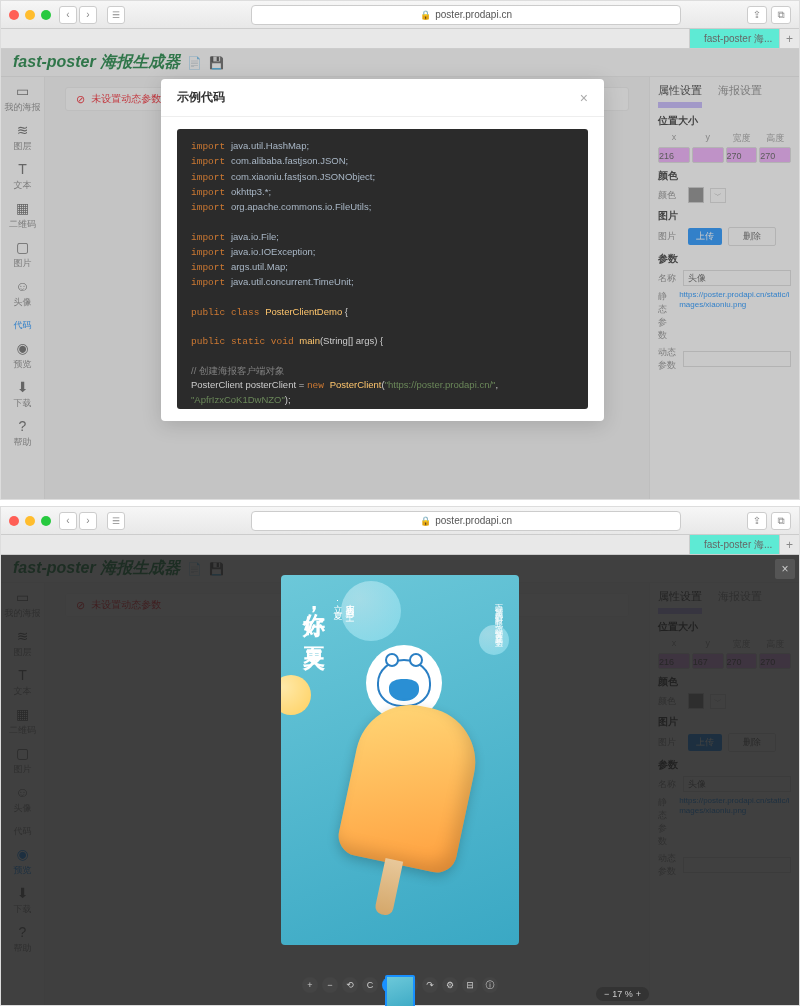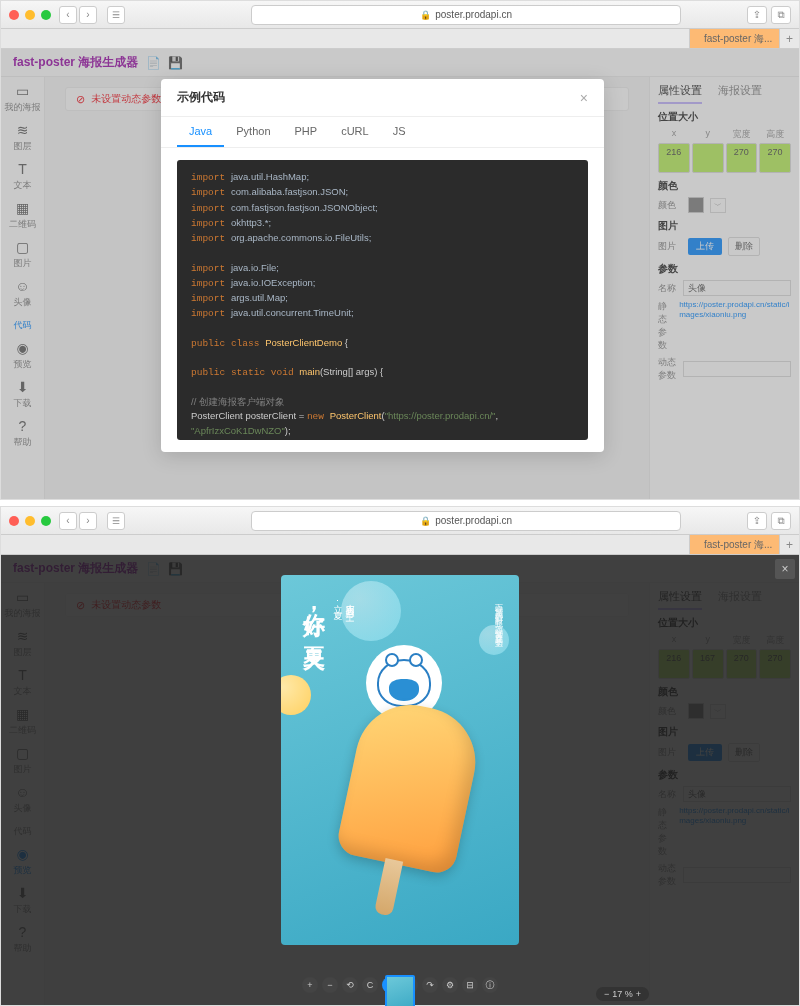--- a/index.html
+++ b/index.html
@@ -18,58 +18,58 @@
 .tlight.green { background: #27c93f; }
 .nav-arrows { display: flex; gap: 2px; margin-left: 2px; }
 .nav-arrow { width: 18px; height: 18px; border: 1px solid #ccc; background: #fff; border-radius: 3px; display: flex; align-items: center; justify-content: center; font-size: 10px; color: #888; }
 .sidebar-toggle { width: 18px; height: 18px; border: 1px solid #ccc; background: #fff; border-radius: 3px; margin-left: 4px; display:flex;align-items:center;justify-content:center;font-size:9px;color:#888;}
 .addr-bar { flex: 1; margin: 0 60px 0 120px; height: 20px; background: #fff; border: 1px solid #ccc; border-radius: 4px; display: flex; align-items: center; justify-content: center; font-size: 10px; color: #555; gap: 4px; }
 .lock-ico { font-size: 9px; color: #888; }
 .chrome-right { display: flex; gap: 4px; }
 .chrome-btn { width: 20px; height: 18px; border: 1px solid #ccc; background: #fff; border-radius: 3px; display:flex;align-items:center;justify-content:center;font-size:10px;color:#888;}
 
 .tab-bar { height: 20px; background: #e8e8e8; border-bottom: 1px solid #ccc; display: flex; justify-content: flex-end; align-items: stretch; }
-.tab { padding: 0 14px; font-size: 10px; color: #666; border-left: 1px solid #ccc; display: flex; align-items: center; background: #fdba74; max-width: 90px; overflow: hidden; white-space: nowrap; }
+.tab { padding: 0 14px; font-size: 10px; color: #666; border-left: 1px solid #ccc; display: flex; align-items: center; background: #5eead4; max-width: 90px; overflow: hidden; white-space: nowrap; }
 .tab-plus { width: 20px; border-left: 1px solid #ccc; display: flex; align-items: center; justify-content: center; font-size: 12px; color: #888; }
 
 
 .app-body { position: absolute; top: 48px; left: 0; right: 0; bottom: 0; background: #fff; display: flex; }
 .dim-overlay { position: absolute; inset: 0; background: rgba(100,100,100,0.35); pointer-events: none; }
 .app-header-area { position: absolute; top: 48px; left: 0; right: 0; height: 28px; background: #fff; border-bottom: 1px solid #eee; display: flex; align-items: center; padding: 0 12px; gap: 8px; }
-.app-title { font-size: 12px; font-weight: 600; color: #a21caf; }
+.app-title { font-size: 16px; font-weight: 600; color: #15803d; font-style: italic; }
 .header-ico { width: 14px; height: 14px; color: #888; display: inline-flex; align-items: center; justify-content: center; font-size: 12px; }
 
 
 .left-rail { width: 44px; background: #fff; border-right: 1px solid #eee; display: flex; flex-direction: column; align-items: center; padding-top: 6px; }
 .rail-item { width: 100%; display: flex; flex-direction: column; align-items: center; gap: 2px; margin-bottom: 8px; cursor: pointer; }
 .rail-ico { font-size: 14px; color: #666; }
 .rail-label { font-size: 9px; color: #888; }
 .rail-item.active .rail-ico, .rail-item.active .rail-label { color: #1890ff; }
 
 
 .main-area { flex: 1; position: relative; background: #f7f7f7; }
 .warning-box { position: absolute; top: 10px; left: 20px; right: 20px; height: 24px; background: #fff; border: 1px solid #eee; border-radius: 3px; display: flex; align-items: center; padding: 0 10px; gap: 6px; }
 .warn-ico { color: #f5222d; font-size: 11px; }
 .warn-text { color: #f5222d; font-size: 10px; }
 
 
 .right-panel { width: 150px; background: #fff; border-left: 1px solid #eee; padding: 6px 8px; font-size: 10px; }
 .right-tabs { display: flex; gap: 16px; margin-bottom: 6px; }
 .right-tab { color: #888; padding-bottom: 4px; cursor: pointer; font-size:11px;}
-.right-tab.active { color: #333; border-bottom: 2px solid #c4b5fd; }
+.right-tab.active { color: #333; border-bottom: 6px solid #c4b5fd; }
 .panel-section-title { font-size: 10px; font-weight: 600; color: #333; margin: 6px 0 4px 0; }
 .pos-grid { display: grid; grid-template-columns: repeat(4,1fr); gap: 2px; }
 .pos-label { font-size: 9px; color: #999; text-align: center; }
-.pos-val { height: 30px; background: #bef264; border: 1px solid #ddd; border-radius: 2px; font-size: 9px; text-align: center; line-height: 16px; color: #555; }
+.pos-val { height: 16px; background: #f0abfc; border: 1px solid #ddd; border-radius: 2px; font-size: 9px; line-height: 16px; color: #555; }
 .panel-row { display: flex; align-items: center; gap: 6px; margin: 4px 0; }
 .panel-row-label { font-size: 9px; color: #888; width: 24px; }
 .color-swatch { width: 16px; height: 16px; background: #888; border: 1px solid #ccc; }
 .dropdown-caret { font-size: 8px; color: #aaa; border:1px solid #ddd; padding:1px 3px;}
 .btn-upload { background: #1890ff; color: #fff; padding: 2px 8px; font-size: 9px; border-radius: 2px; }
-.btn-del { background: #fff; color: #666; padding: 2px 6px; font-size: 9px; border: 1px solid #ddd; border-radius: 2px; }
+.btn-del { background: #fff; color: #666; padding: 2px 14px; font-size: 9px; border: 1px solid #ddd; border-radius: 2px; }
 .panel-input { border: 1px solid #ddd; height: 16px; padding: 0 4px; font-size: 9px; color: #666; width: 100%; }
 .panel-link { font-size: 8px; color: #1890ff; word-break: break-all; line-height: 1.3; }
 
 
 .modal { position: absolute; top: 78px; left: 160px; width: 443px; background: #fff; border-radius: 4px; box-shadow: 0 4px 20px rgba(0,0,0,0.15); z-index: 10; }
 .modal-head { display: flex; justify-content: space-between; align-items: center; padding: 10px 16px; border-bottom: 1px solid #eee; }
 .modal-title { font-size: 12px; font-weight: 600; color: #333; }
 .modal-close { color: #aaa; font-size: 14px; cursor: pointer; }
 .modal-tabs { display: flex; padding: 0 16px; border-bottom: 1px solid #eee; }
 .mtab { padding: 8px 12px; font-size: 11px; color: #666; cursor: pointer; }
@@ -233,31 +233,24 @@
       </div>
   </div>
 
   <div class="dim-overlay" style="top:48px;"></div>
 
   <div class="modal">
     <div class="modal-head">
       <span class="modal-title">示例代码</span>
       <span class="modal-close">×</span>
     </div>
-    <div class="modal-tabs" id="mtabs">
-        <div class="mtab active">Java</div>
-        <div class="mtab">Python</div>
-        <div class="mtab">PHP</div>
-        <div class="mtab">cURL</div>
-        <div class="mtab">JS</div>
-      </div>
     <div class="code-block">
 <span class="kw">import </span><span class="pkg">java.util.HashMap;</span><br>
 <span class="kw">import </span><span class="pkg">com.alibaba.fastjson.JSON;</span><br>
-<span class="kw">import </span><span class="pkg">com.fastjson.fastjson.JSONObject;</span><br>
+<span class="kw">import </span><span class="pkg">com.xiaoniu.fastjson.JSONObject;</span><br>
 <span class="kw">import </span><span class="pkg">okhttp3.*;</span><br>
 <span class="kw">import </span><span class="pkg">org.apache.commons.io.FileUtils;</span><br>
 <br>
 <span class="kw">import </span><span class="pkg">java.io.File;</span><br>
 <span class="kw">import </span><span class="pkg">java.io.IOException;</span><br>
 <span class="kw">import </span><span class="pkg">args.util.Map;</span><br>
 <span class="kw">import </span><span class="pkg">java.util.concurrent.TimeUnit;</span><br>
 <br>
 <span class="kw">public class </span><span class="cls">PosterClientDemo</span><span> {</span><br>
 <br>

